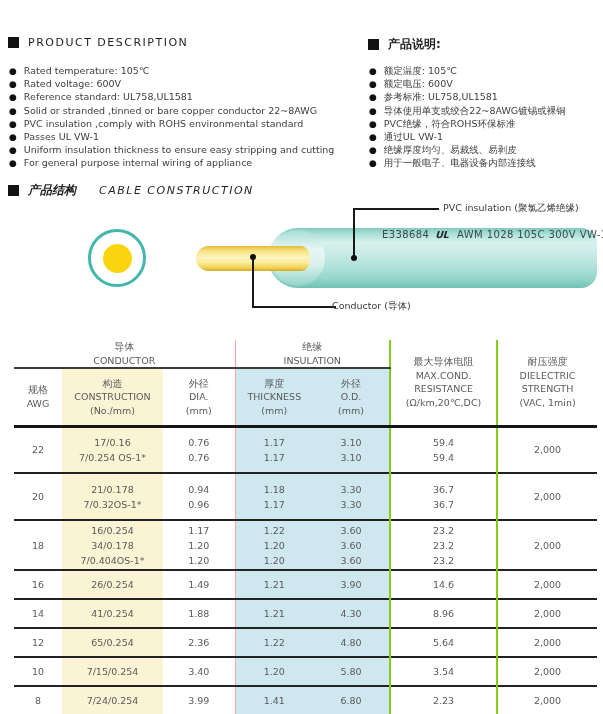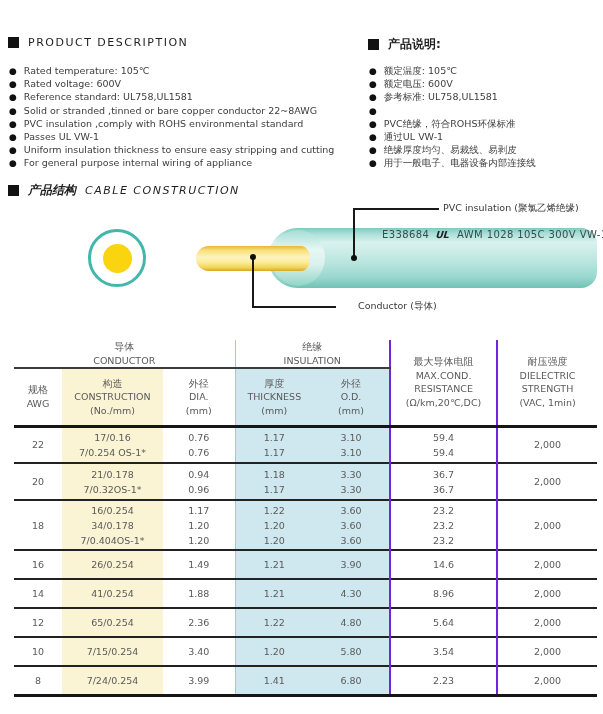--- a/index.html
+++ b/index.html
@@ -5,21 +5,21 @@
   html,body{margin:0;padding:0;background:#ffffff;}
   .page{
     position:relative;width:603px;height:714px;background:#fff;overflow:hidden;
     font-family:"DejaVu Sans","Liberation Sans",sans-serif;color:#444;padding-left:48px;
   }
   
   .sec-head{position:absolute;display:flex;align-items:center;gap:9px;}
   .sq{width:11px;height:11px;background:#121212;flex:0 0 auto;}
   .sec-title-en{font-size:11px;letter-spacing:1.5px;color:#1f1f1f;}
   .sec-title-zh{font-size:12px;font-weight:700;color:#1f1f1f;}
-  .sec-title-sub{font-size:11px;letter-spacing:1.5px;color:#1f1f1f;}
+  .sec-title-sub{font-size:11px;letter-spacing:1.5px;color:#1f1f1f;margin-left:14px;}
   
   .blist{position:absolute;margin:0;padding:0;list-style:none;}
   .blist li{display:flex;align-items:flex-start;gap:7px;margin:0 0 3.2px 0;}
   .bullet{font-size:9px;line-height:10px;color:#111;flex:0 0 auto;}
   .btext{font-size:9.5px;line-height:10px;color:#3d3d3d;}
   
   .abs{position:absolute;}
   .xsec{left:88px;top:229px;width:52px;height:52px;border:3px solid #43b7ac;border-radius:50%;
         background:#fff;display:flex;align-items:center;justify-content:center;}
   .xsec-core{width:29px;height:29px;border-radius:50%;background:#fad40e;}
@@ -45,29 +45,29 @@
   .spec{position:absolute;left:14px;top:340px;width:583px;border-collapse:collapse;table-layout:fixed;}
   .spec th,.spec td{padding:0;margin:0;font-weight:normal;text-align:center;vertical-align:middle;
      font-size:9.5px;color:#5a5a5a;}
   .spec .zh{font-size:10px;}
   .spec .ln{line-height:15px;}
   .hln{line-height:13.5px;display:block;}
   tr.group-row{height:26px;}
   tr.sub-row{height:58px;}
   th.g-span{border-bottom:2px solid #3c3c3c;}
   .v-thick{border-left:1px solid #fca5a5;}
-  .v-med{border-left:2px solid #6d28d9;}
+  .v-med{border-left:2px solid #84cc16;}
   .sub-row th{border-bottom:3px solid #161616;}
   th.two-row{border-bottom:3px solid #161616;}
   .spec tbody tr{border-bottom:2px solid #222;}
   .spec tbody tr:last-child{border-bottom:3px solid #161616;}
   .bg-yellow{background:#faf3d4;}
   .bg-blue{background:#cfe8f0;}
   tr.lines-1{height:29px;}
-  tr.lines-2{height:37px;}
+  tr.lines-2{height:47px;}
   tr.lines-3{height:50px;}
 </style>
 </head>
 <body>
 
 <div class="page">
 
   <div class="sec-head" style="left:8px;top:36px;">
     <span class="sq"></span>
     <span class="sec-title-en">PRODUCT DESCRIPTION</span>
@@ -119,20 +119,21 @@
       <li>
         <span class="bullet">●</span>
         <span class="btext">额定电压: 600V</span>
       </li>
       <li>
         <span class="bullet">●</span>
         <span class="btext">参考标准: UL758,UL1581</span>
       </li>
       <li>
         <span class="bullet">●</span>
+        <span class="btext">导体使用单支或绞合22~8AWG镀锡或裸铜</span>
       </li>
       <li>
         <span class="bullet">●</span>
         <span class="btext">PVC绝缘，符合ROHS环保标准</span>
       </li>
       <li>
         <span class="bullet">●</span>
         <span class="btext">通过UL VW-1</span>
       </li>
       <li>
@@ -164,21 +165,21 @@
   </div>
 
   <div class="abs lead" style="left:353px;top:208px;width:86px;height:1.5px;"></div>
   <div class="abs lead" style="left:353px;top:208px;width:1.5px;height:50px;"></div>
   <div class="abs dot" style="left:351px;top:255px;"></div>
   <div class="abs dg-label" style="left:443px;top:202px;">PVC insulation (聚氯乙烯绝缘)</div>
 
   <div class="abs lead" style="left:252px;top:258px;width:1.5px;height:49px;"></div>
   <div class="abs lead" style="left:252px;top:306px;width:84px;height:1.5px;"></div>
   <div class="abs dot" style="left:250px;top:254px;"></div>
-  <div class="abs dg-label" style="left:358px;top:300px;">Conductor (导体)</div>
+  <div class="abs dg-label" style="left:332px;top:300px;">Conductor (导体)</div>
 
   <table class="spec">
     <colgroup>
       <col style="width:48px">
         <col style="width:101px">
         <col style="width:72px">
       <col style="width:78px">
         <col style="width:77px">
         <col style="width:107px">
         <col style="width:100px">

